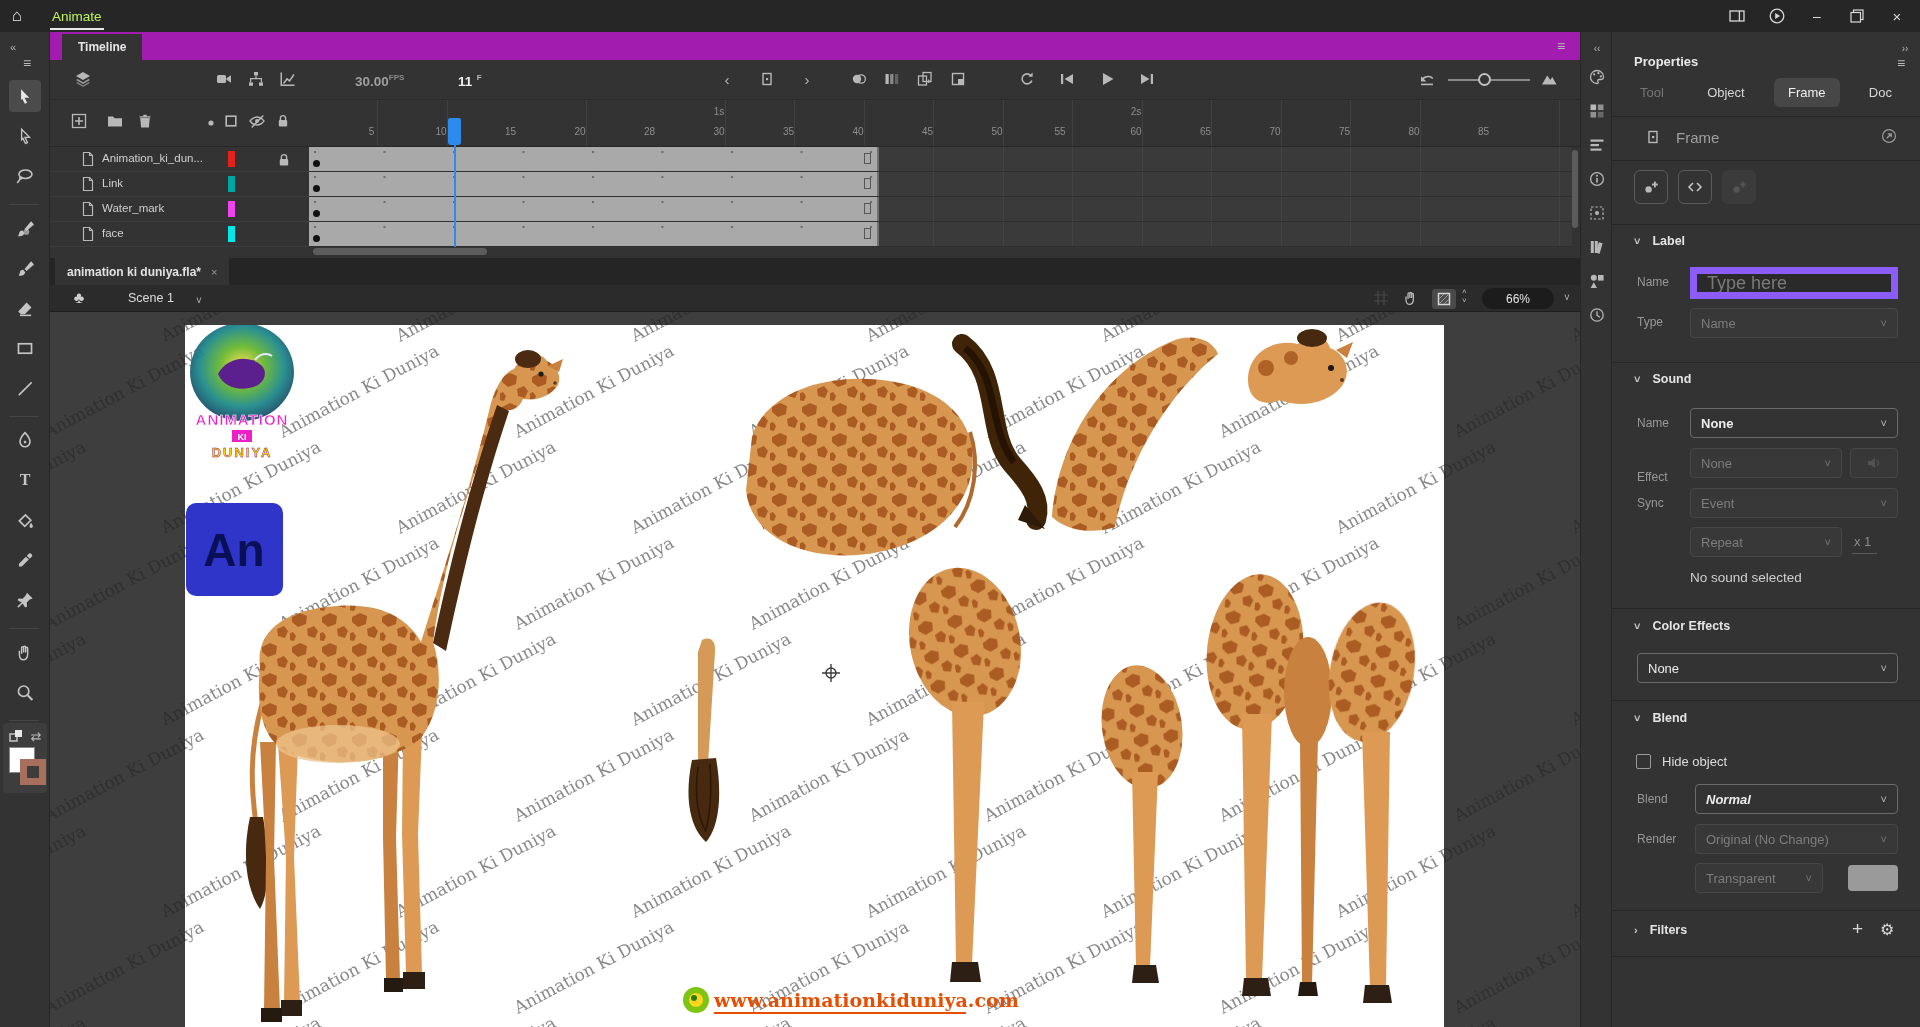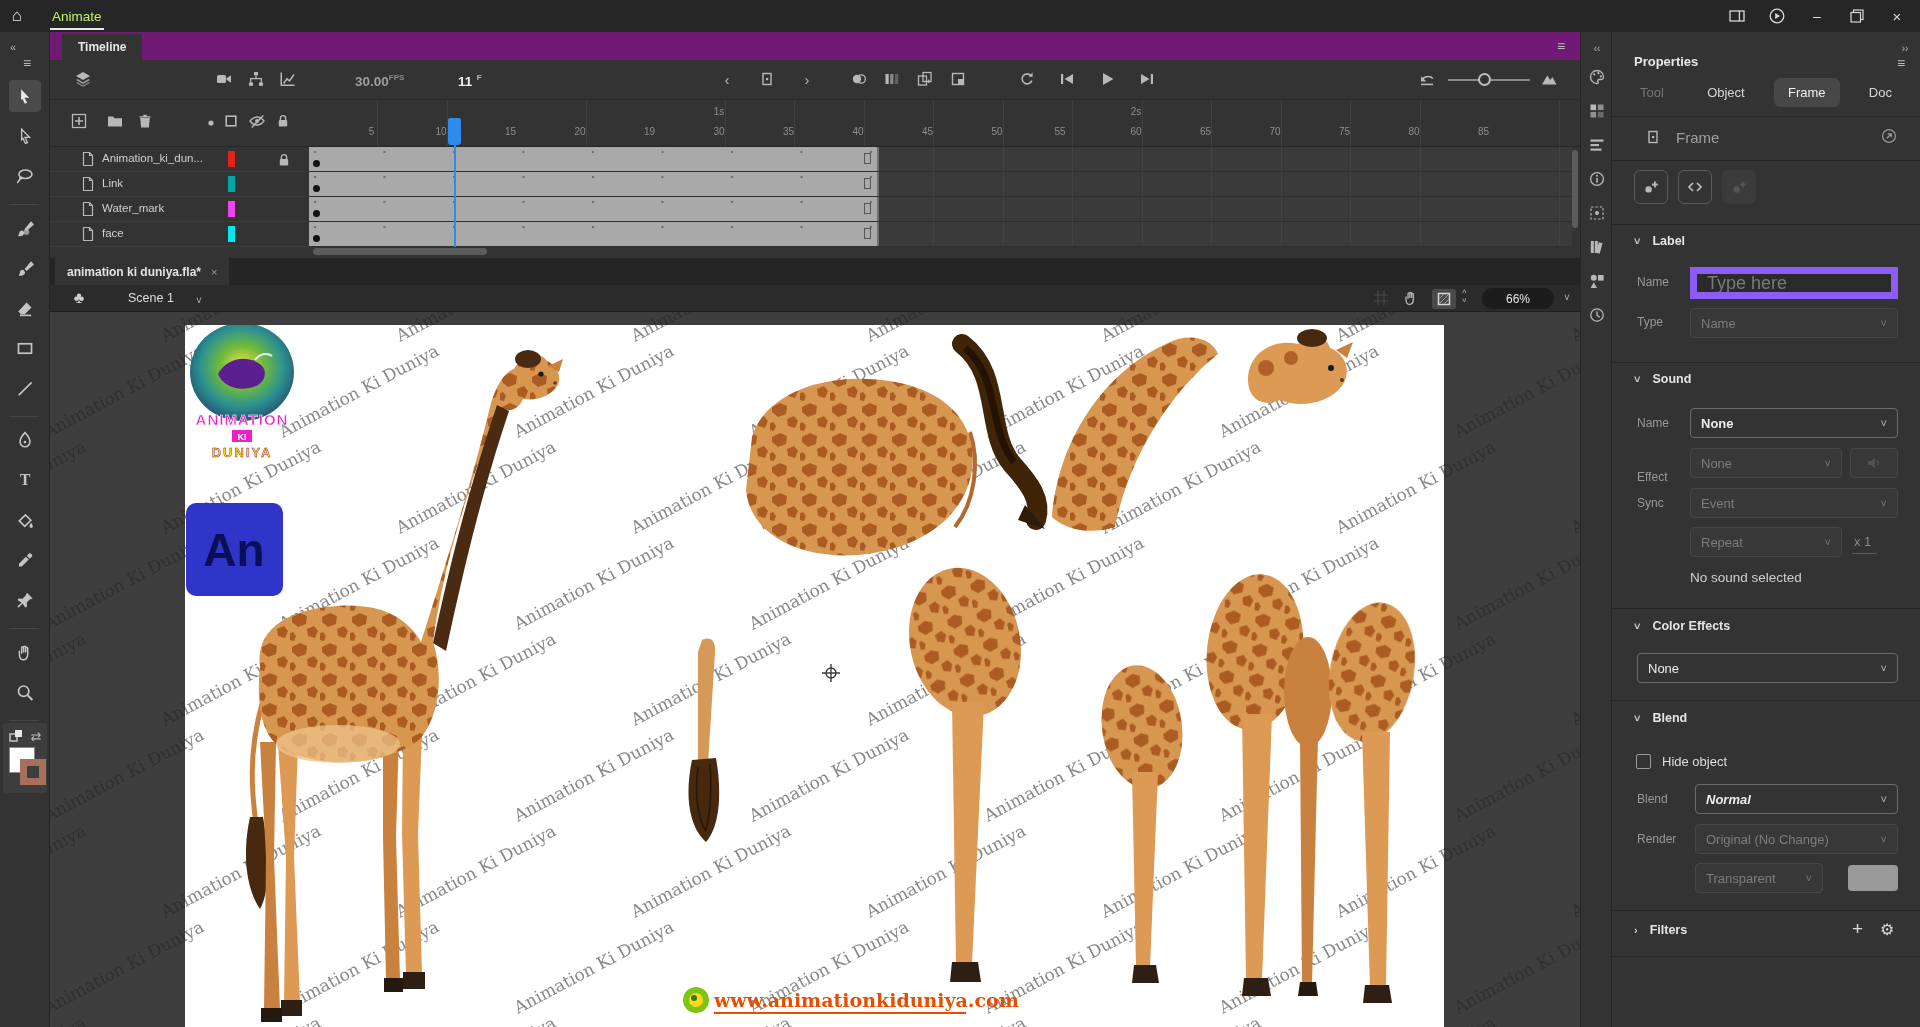--- a/index.html
+++ b/index.html
@@ -21,21 +21,21 @@
   
   #toolrail { left:0; top:32px; width:50px; height:995px; background:#333333; border-right:1px solid #262626; }
   .tool { position:absolute; left:9px; width:32px; height:32px; display:flex; align-items:center; justify-content:center; border-radius:4px; }
   .tool.active { background:#4b4b4b; }
   .tool svg { width:19px; height:19px; fill:#c4c4c4; }
   .tool.active svg { fill:#e8e8e8; }
   .tdiv { position:absolute; left:9px; width:30px; height:1px; background:#454545; }
   #colorbox { position:absolute; left:3px; top:691px; width:44px; height:70px; background:#3d3d3d; border-radius:4px; }
   
   #timeline { left:50px; top:32px; width:1530px; height:226px; background:#333333; }
-  #tl-tabrow { position:absolute; left:0; top:0; width:1530px; height:28px; background:#701a75; }
+  #tl-tabrow { position:absolute; left:0; top:0; width:1530px; height:28px; background:#a21caf; }
   #tl-tab { position:absolute; left:12px; top:2px; height:26px; background:#333333; padding:0 16px; display:flex; align-items:center; color:#e6e6e6; font-size:12px; font-weight:bold; }
   #tl-toolbar { position:absolute; left:0; top:28px; width:1530px; height:40px; border-bottom:1px solid #2a2a2a; }
   .tl-ico { position:absolute; top:10px; }
   .fps-txt { color:#9f9f9f; font-size:13.5px; font-weight:bold; }
   .fps-sup { color:#8a8a8a; font-size:8px; font-weight:bold; vertical-align:super; }
   .cur-txt { color:#efefef; font-size:13.5px; font-weight:bold; }
   #ruler-zone { position:absolute; left:0; top:68px; width:1530px; height:47px; border-bottom:1px solid #272727; }
   .ruler-num { position:absolute; top:26px; color:#8e8e8e; font-size:10px; transform:translateX(-50%); }
   .ruler-sec { position:absolute; top:6px; color:#8e8e8e; font-size:10px; transform:translateX(-50%); }
   #frames-bg-cols { position:absolute; left:259px; top:0; right:8px; bottom:0; background:repeating-linear-gradient(90deg, transparent 0 68.5px, #404040 68.5px 69.5px); }
@@ -378,21 +378,21 @@
         </svg>
       </span>
     </div>
   <div id="ruler-zone">
     <div id="frames-bg-cols"></div>
     <div id="ruler-labels">
         <span class="ruler-num" style="left: 321.55px;">5</span>
         <span class="ruler-num" style="left: 391.05px;">10</span>
         <span class="ruler-num" style="left: 460.55px;">15</span>
         <span class="ruler-num" style="left: 530.05px;">20</span>
-        <span class="ruler-num" style="left: 599.55px;">19</span>
+        <span class="ruler-num" style="left: 599.55px;">28</span>
         <span class="ruler-num" style="left: 669.05px;">30</span>
         <span class="ruler-num" style="left: 738.55px;">35</span>
         <span class="ruler-num" style="left: 808.05px;">40</span>
         <span class="ruler-num" style="left: 877.55px;">45</span>
         <span class="ruler-num" style="left: 947.05px;">50</span>
         <span class="ruler-num" style="left: 1010px;">55</span>
         <span class="ruler-num" style="left: 1086.05px;">60</span>
         <span class="ruler-num" style="left: 1155.55px;">65</span>
         <span class="ruler-num" style="left: 1225.05px;">70</span>
         <span class="ruler-num" style="left: 1294.55px;">75</span>

